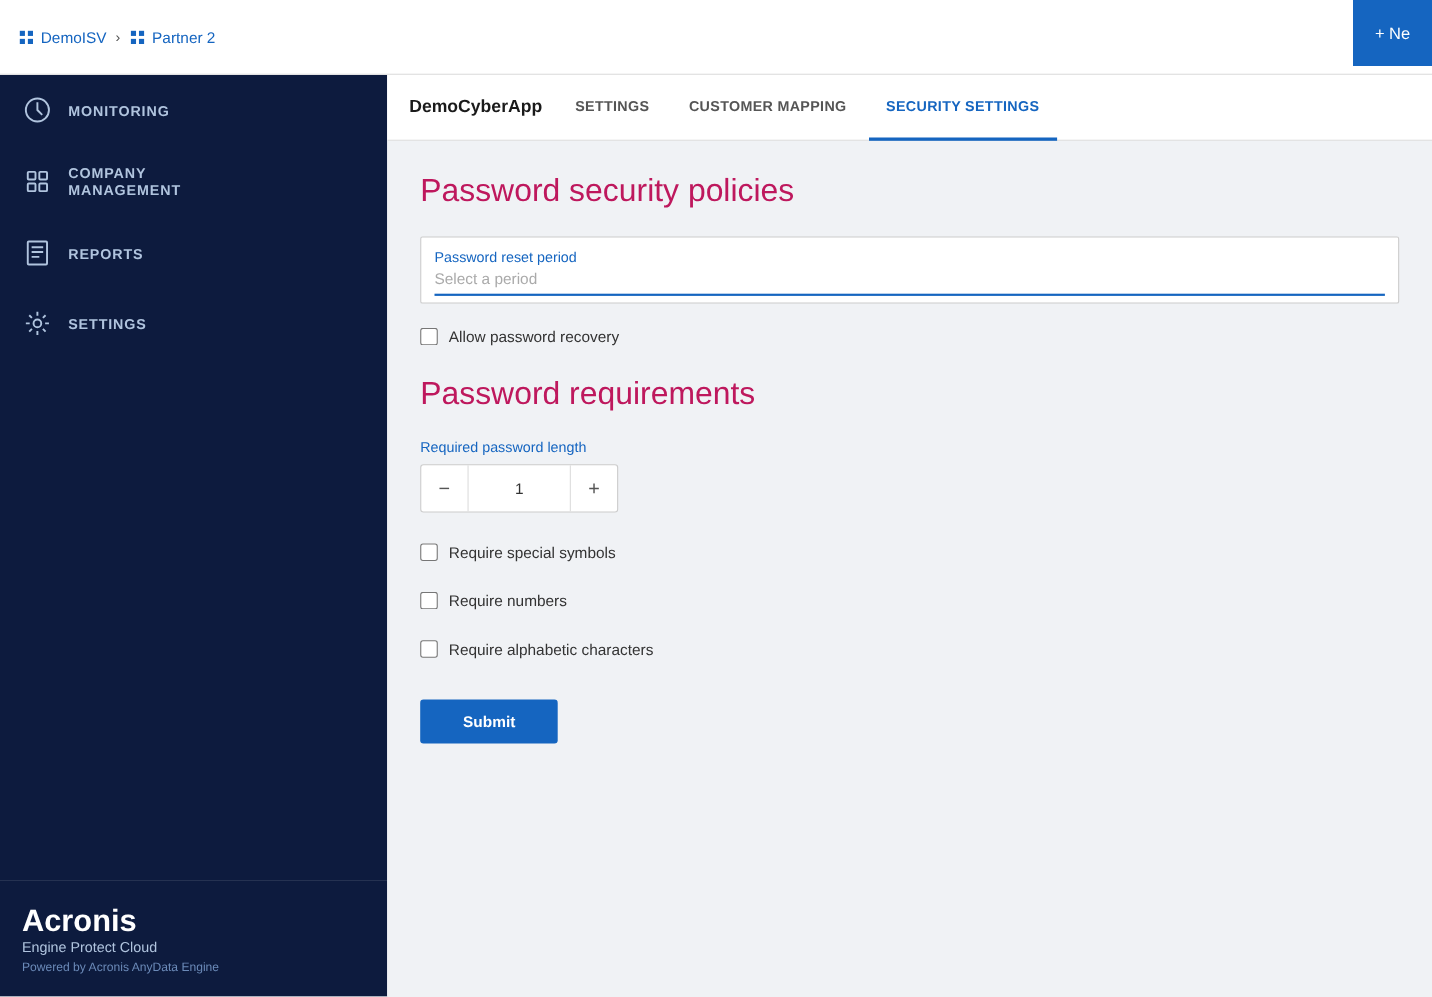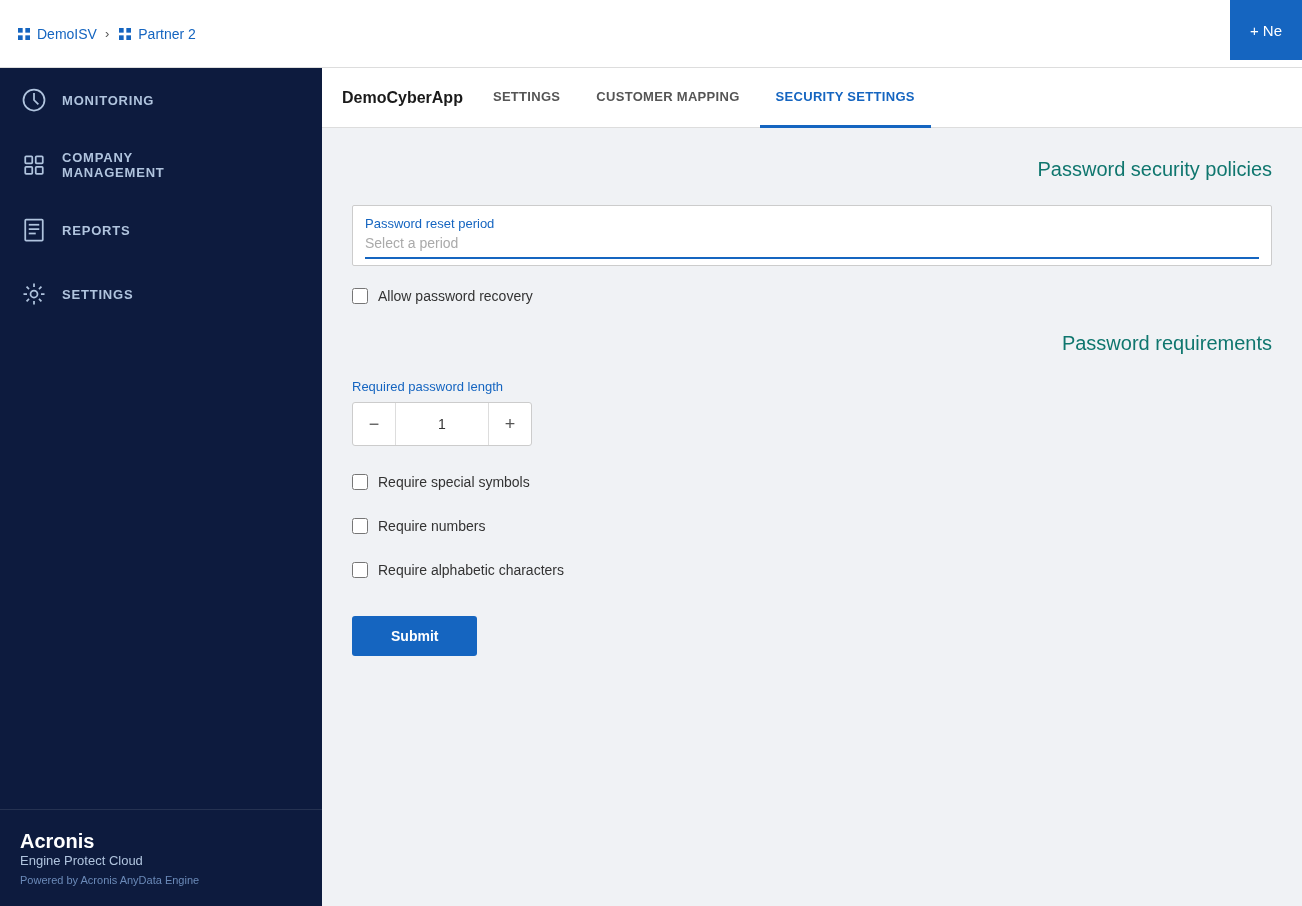--- a/index.html
+++ b/index.html
@@ -46,21 +46,21 @@
 
     
     .main-layout {
       display: flex;
       flex: 1;
       overflow: hidden;
     }
 
     
     .sidebar {
-      width: 322px;
+      width: 352px;
       background: #0d1b3e;
       display: flex;
       flex-direction: column;
       flex-shrink: 0;
     }
     .sidebar-nav { flex: 1; }
     .sidebar-item {
       display: flex;
       align-items: center;
       gap: 14px;
@@ -86,21 +86,21 @@
       border-radius: 10px;
       padding: 2px 7px;
       margin-left: 6px;
     }
     .sidebar-footer {
       padding: 20px;
       border-top: 1px solid rgba(255,255,255,0.1);
     }
     .sidebar-footer .brand-name {
       color: #fff;
-      font-size: 20px;
+      font-size: 28px;
       font-weight: 700;
     }
     .sidebar-footer .brand-sub {
       color: #b0c4de;
       font-size: 13px;
     }
     .sidebar-footer .powered-by {
       color: #6b8ab8;
       font-size: 11px;
       margin-top: 6px;
@@ -149,25 +149,24 @@
       border-bottom: 3px solid #1565c0;
     }
 
     
     .page-content {
       flex: 1;
       padding: 30px 30px;
       overflow-y: auto;
     }
     .section-title {
-      font-size: 20px;
+      font-size: 29px;
       font-weight: 400;
-      color: #0f766e;
+      color: #be185d;
       margin-bottom: 24px;
-      text-align: right;
     }
 
     
     .checkbox-row {
       display: flex;
       align-items: center;
       gap: 10px;
       margin-bottom: 28px;
       font-size: 14px;
       color: #333;

